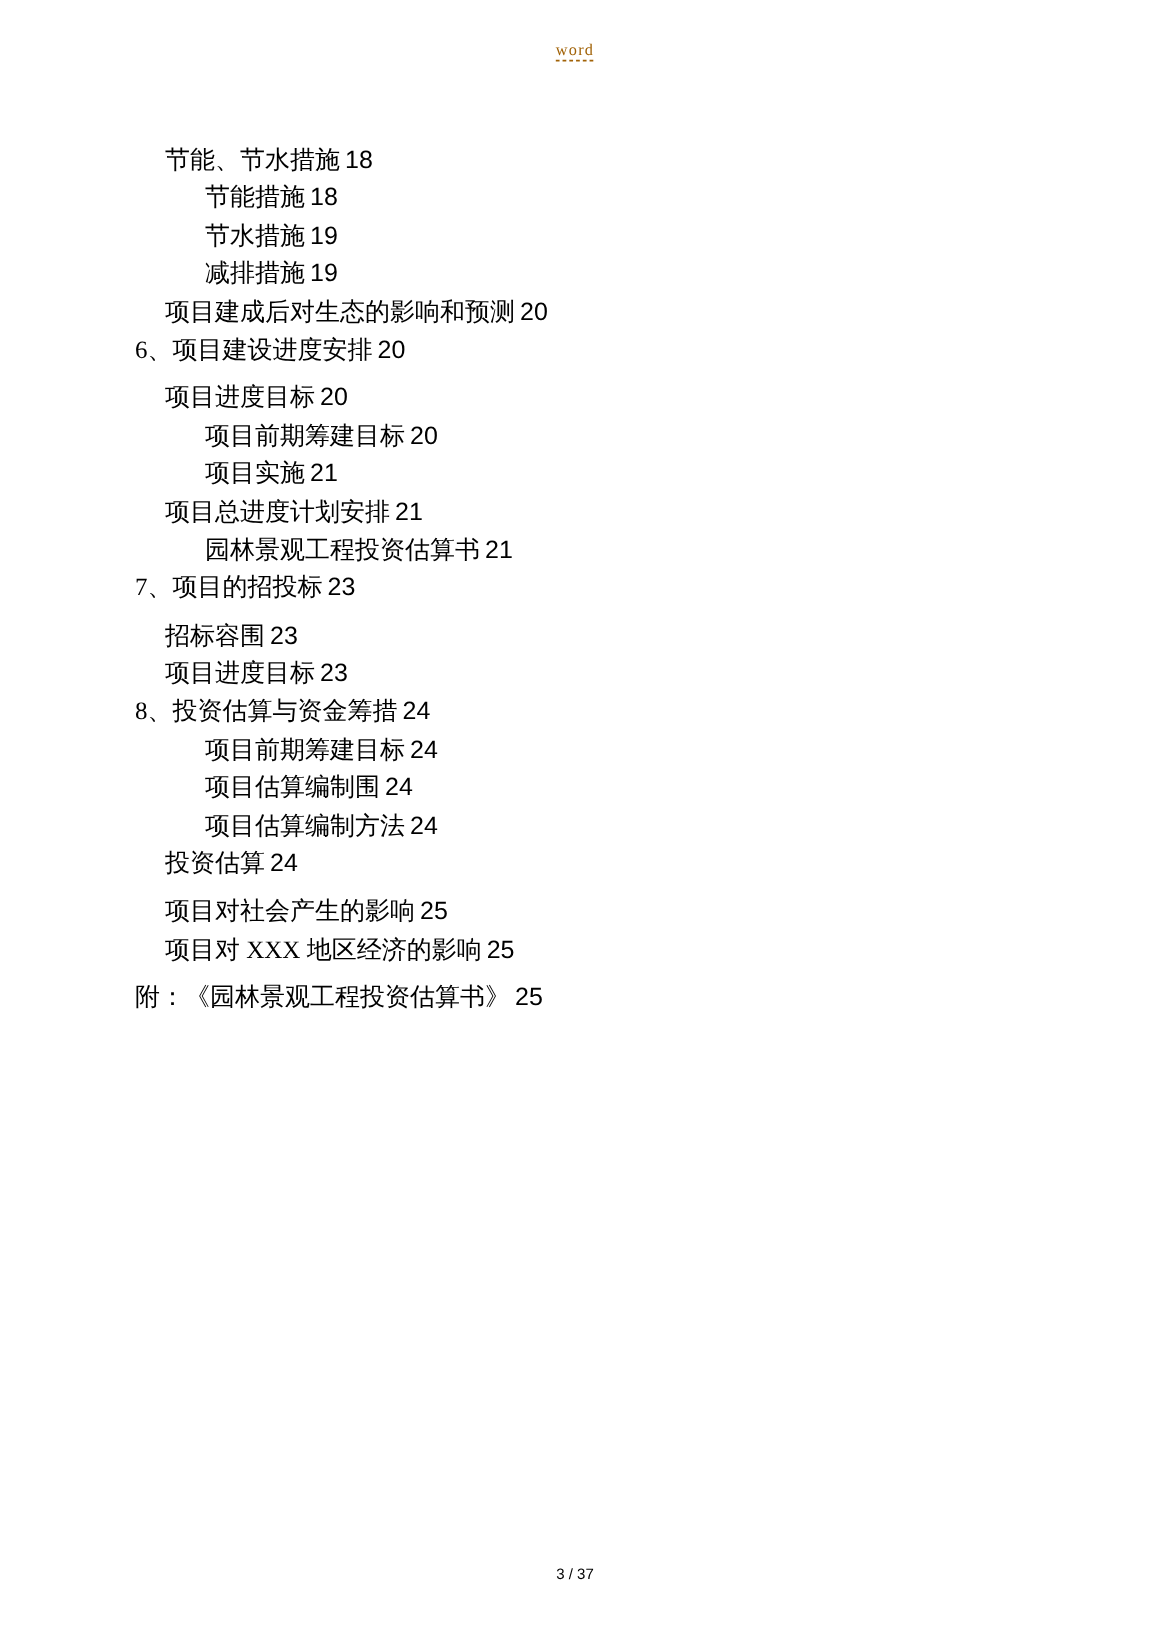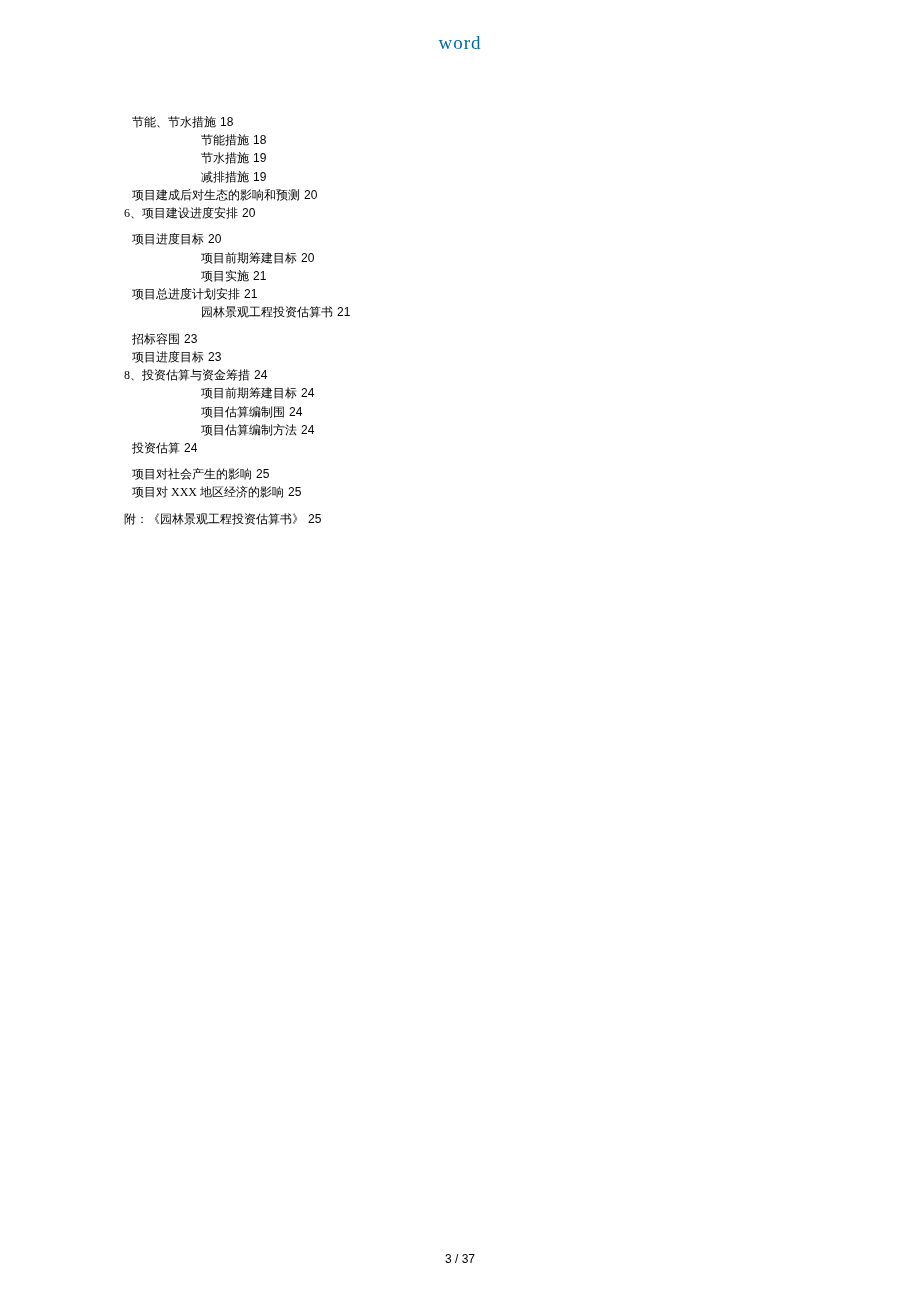--- a/index.html
+++ b/index.html
@@ -12,52 +12,53 @@
       height: 1302px;
       background: #ffffff;
       font-family: "SimSun", "FangSong", "KaiTi", serif;
       position: relative;
     }
     .header-word {
       position: absolute;
       top: 32px;
       left: 50%;
       transform: translateX(-50%);
-      color: #0369a1;
-      font-size: 19px;
+      color: #a16207;
+      font-size: 13px;
+      text-decoration: underline;
       text-decoration-style: dashed;
       text-underline-offset: 4px;
       font-family: "Times New Roman", serif;
       letter-spacing: 1px;
     }
     .content {
       position: absolute;
       top: 113px;
       left: 108px;
       width: 700px;
     }
     .toc-line {
-      font-size: 12px;
+      font-size: 20px;
       line-height: 1.52;
       color: #000000;
       white-space: nowrap;
       font-family: "KaiTi", "FangSong", "SimSun", serif;
     }
     .toc-number {
       font-family: Arial, "Helvetica", sans-serif;
       margin-left: 4px;
     }
     .indent-0 {
-      margin-left: 16px;
+      margin-left: 0;
     }
     .indent-1 {
       margin-left: 24px;
     }
     .indent-2 {
-      margin-left: 93px;
+      margin-left: 56px;
     }
     .section-gap {
       margin-top: 8px;
     }
     .footer {
       position: absolute;
       bottom: 36px;
       left: 50%;
       transform: translateX(-50%);
       font-size: 12px;
@@ -75,20 +76,21 @@
     <div class="toc-line indent-2"><span>节能措施</span><span class="toc-number">18</span></div>
     <div class="toc-line indent-2"><span>节水措施</span><span class="toc-number">19</span></div>
     <div class="toc-line indent-2"><span>减排措施</span><span class="toc-number">19</span></div>
     <div class="toc-line indent-1"><span>项目建成后对生态的影响和预测</span><span class="toc-number">20</span></div>
     <div class="toc-line indent-0"><span>6、项目建设进度安排</span><span class="toc-number">20</span></div>
     <div class="toc-line indent-1 section-gap"><span>项目进度目标</span><span class="toc-number">20</span></div>
     <div class="toc-line indent-2"><span>项目前期筹建目标</span><span class="toc-number">20</span></div>
     <div class="toc-line indent-2"><span>项目实施</span><span class="toc-number">21</span></div>
     <div class="toc-line indent-1"><span>项目总进度计划安排</span><span class="toc-number">21</span></div>
     <div class="toc-line indent-2"><span>园林景观工程投资估算书</span><span class="toc-number">21</span></div>
+    <div class="toc-line indent-0"><span>7、项目的招投标</span><span class="toc-number">23</span></div>
     <div class="toc-line indent-1 section-gap"><span>招标容围</span><span class="toc-number">23</span></div>
     <div class="toc-line indent-1"><span>项目进度目标</span><span class="toc-number">23</span></div>
     <div class="toc-line indent-0"><span>8、投资估算与资金筹措</span><span class="toc-number">24</span></div>
     <div class="toc-line indent-2"><span>项目前期筹建目标</span><span class="toc-number">24</span></div>
     <div class="toc-line indent-2"><span>项目估算编制围</span><span class="toc-number">24</span></div>
     <div class="toc-line indent-2"><span>项目估算编制方法</span><span class="toc-number">24</span></div>
     <div class="toc-line indent-1"><span>投资估算</span><span class="toc-number">24</span></div>
     <div class="toc-line indent-1 section-gap"><span>项目对社会产生的影响</span><span class="toc-number">25</span></div>
     <div class="toc-line indent-1"><span>项目对 XXX 地区经济的影响</span><span class="toc-number">25</span></div>
     <div class="toc-line indent-0 section-gap"><span>附：《园林景观工程投资估算书》</span><span class="toc-number">25</span></div>

